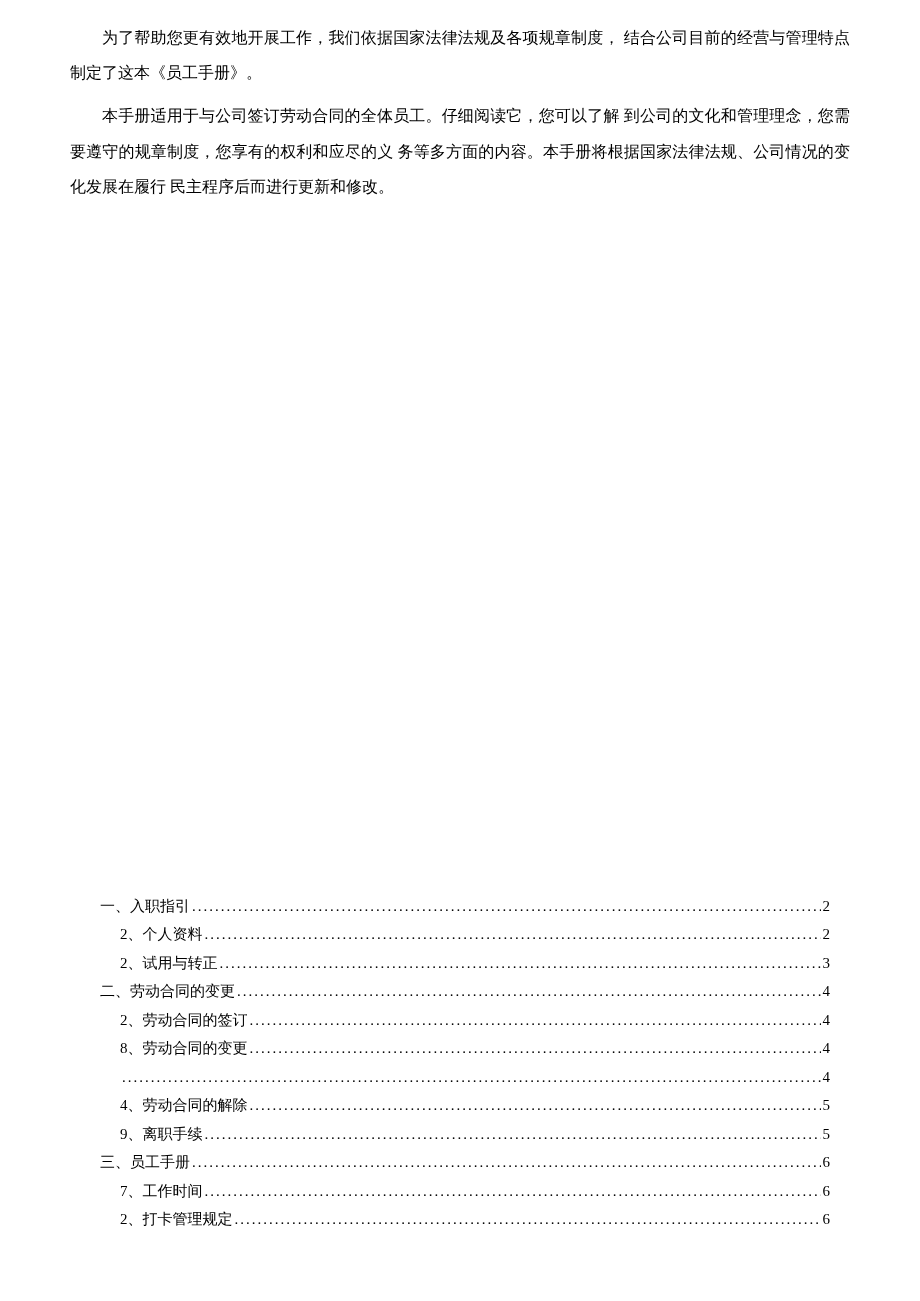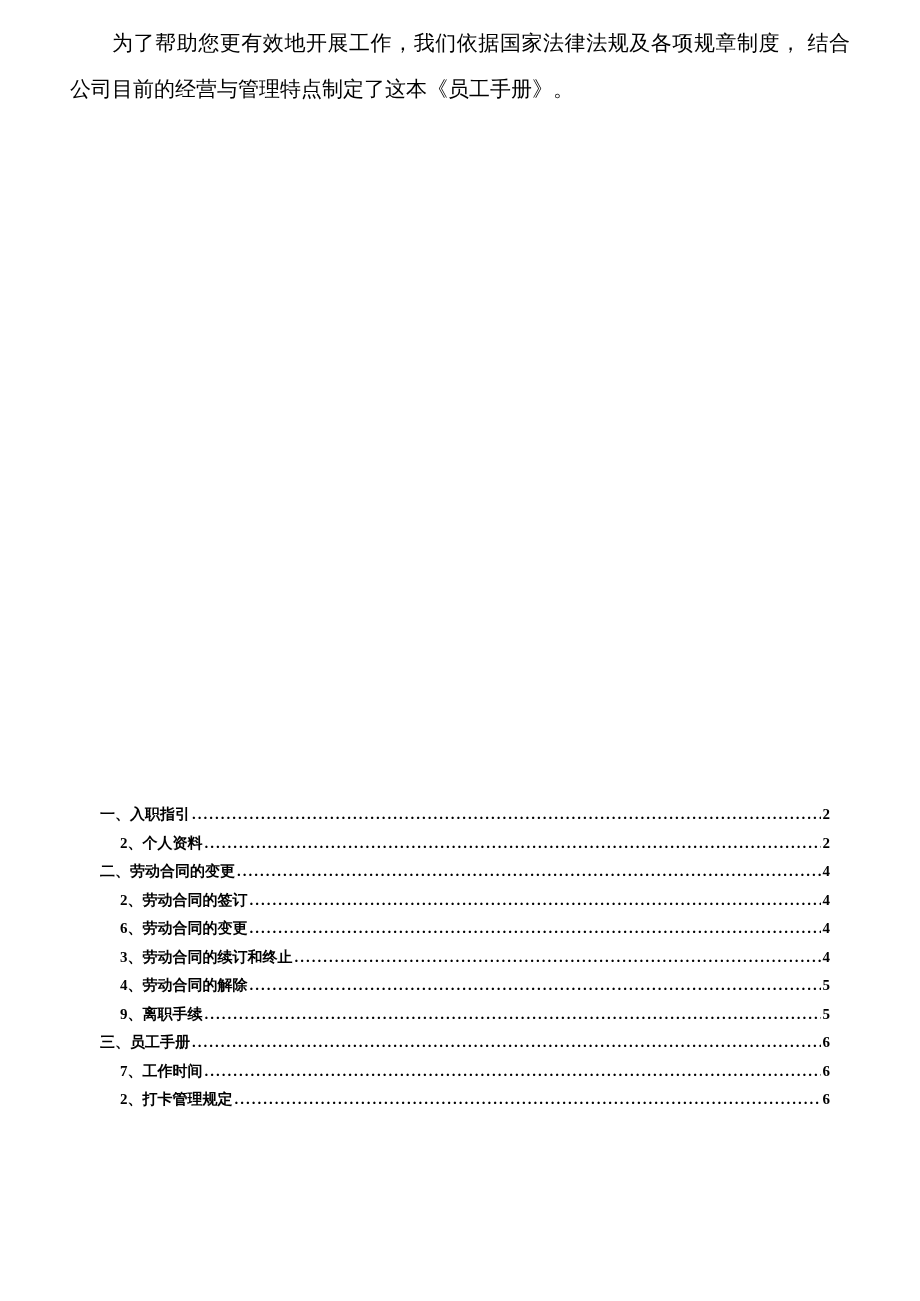--- a/index.html
+++ b/index.html
@@ -5,42 +5,41 @@
     * { margin: 0; padding: 0; box-sizing: border-box; }
     body {
       width: 920px;
       height: 1301px;
       background: #ffffff;
       font-family: "SimSun", "宋体", serif;
       color: #000000;
       padding: 20px 70px 40px 70px;
     }
     .body-paragraphs {
-      font-size: 21px;
+      font-size: 16px;
       line-height: 2.2;
       text-align: justify;
     }
     .paragraph {
       text-indent: 2em;
       margin-bottom: 8px;
     }
     .spacer {
       height: 680px;
     }
     .toc {
       font-size: 15px;
       line-height: 1.9;
       padding: 0 20px 0 30px;
     }
     .toc-row {
       display: flex;
       align-items: flex-end;
       white-space: nowrap;
       overflow: hidden;
-      font-weight: bold;
     }
     .toc-label {
       flex: 0 0 auto;
     }
     .toc-dots {
       flex: 1 1 auto;
       overflow: hidden;
       letter-spacing: 2px;
       color: #000;
       margin: 0 2px;
@@ -52,52 +51,57 @@
       flex: 0 0 auto;
     }
     .toc-level1 { padding-left: 0; }
     .toc-level2 { padding-left: 20px; }
   </style>
 </head>
 <body>
 
 <div class="body-paragraphs">
   <p class="paragraph">为了帮助您更有效地开展工作，我们依据国家法律法规及各项规章制度， 结合公司目前的经营与管理特点制定了这本《员工手册》。</p>
+  <p class="paragraph">本手册适用于与公司签订劳动合同的全体员工。仔细阅读它，您可以了解 到公司的文化和管理理念，您需要遵守的规章制度，您享有的权利和应尽的义 务等多方面的内容。本手册将根据国家法律法规、公司情况的变化发展在履行 民主程序后而进行更新和修改。</p>
 </div>
 
 <div class="spacer"></div>
 
 <div class="toc">
   <div class="toc-row toc-level1">
     <span class="toc-label">一、入职指引</span>
     <span class="toc-dots"></span>
     <span class="toc-page">2</span>
   </div>
   <div class="toc-row toc-level2">
     <span class="toc-label">2、个人资料</span>
     <span class="toc-dots"></span>
     <span class="toc-page">2</span>
   </div>
+  <div class="toc-row toc-level2">
+    <span class="toc-label">2、试用与转正</span>
+    <span class="toc-dots"></span>
+    <span class="toc-page">3</span>
+  </div>
   <div class="toc-row toc-level1">
     <span class="toc-label">二、劳动合同的变更</span>
     <span class="toc-dots"></span>
     <span class="toc-page">4</span>
   </div>
   <div class="toc-row toc-level2">
     <span class="toc-label">2、劳动合同的签订</span>
     <span class="toc-dots"></span>
     <span class="toc-page">4</span>
   </div>
   <div class="toc-row toc-level2">
-    <span class="toc-label">6、劳动合同的变更</span>
+    <span class="toc-label">8、劳动合同的变更</span>
     <span class="toc-dots"></span>
     <span class="toc-page">4</span>
   </div>
   <div class="toc-row toc-level2">
-    <span class="toc-label">3、劳动合同的续订和终止</span>
     <span class="toc-dots"></span>
     <span class="toc-page">4</span>
   </div>
   <div class="toc-row toc-level2">
     <span class="toc-label">4、劳动合同的解除</span>
     <span class="toc-dots"></span>
     <span class="toc-page">5</span>
   </div>
   <div class="toc-row toc-level2">
     <span class="toc-label">9、离职手续</span>

